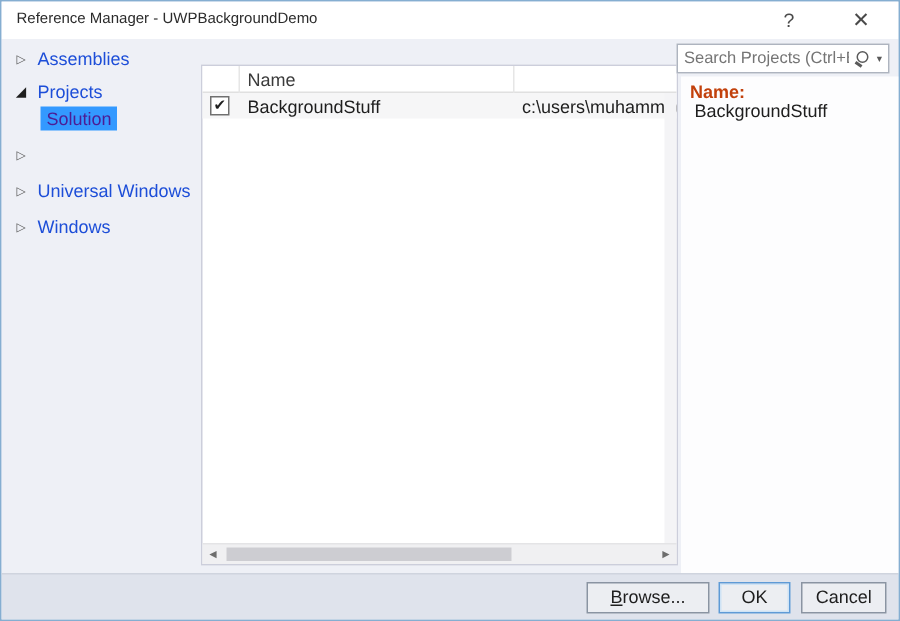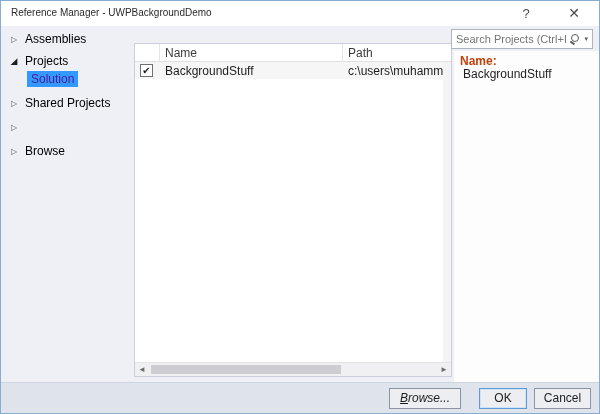--- a/index.html
+++ b/index.html
@@ -15,21 +15,21 @@
           color:#4a4a4a;font-size:13px;cursor:default;}
   .tb-help{right:56px;}
   .tb-close{right:8px;font-size:14px;}
   
   .content{position:absolute;left:0;top:25px;right:0;bottom:31px;background:#eef0f6;}
   
   .tree{position:absolute;left:0;top:0;width:132px;bottom:0;}
   .tree-item{position:absolute;left:0;height:18px;display:flex;align-items:center;cursor:default;}
   .tree-arrow{width:10px;margin-left:8px;margin-right:6px;font-size:8px;color:#595959;text-align:center;flex:none;}
   .tree-arrow.expanded{color:#1e1e1e;font-size:9px;}
-  .tree-label{white-space:nowrap;color:#000000;}
+  .tree-label{white-space:nowrap;color:#1d4ed8;}
   .tree-child .tree-label{background:#3399ff;color:#4c1d95;padding:1px 4px;}
   
   .listbox{position:absolute;left:133px;top:17px;width:318px;bottom:5px;
            background:#ffffff;border:1px solid #cccedb;}
   .list-header{position:absolute;left:0;top:0;right:0;height:18px;background:#ffffff;
                border-bottom:1px solid #e0e0e0;}
   .hdr-cell{position:absolute;top:0;height:26px;line-height:18px;color:#3b3b3b;
             border-right:1px solid #e6e6e6;padding-left:4px;cursor:default;}
   .hdr-check{left:0;width:25px;}
   .hdr-name{left:25px;width:183px;padding-left:5px;}
@@ -60,21 +60,21 @@
   .search-caret{flex:none;font-size:7px;color:#5a5a5a;margin-right:4px;cursor:default;}
   
   .details{position:absolute;right:0;top:25px;width:145px;bottom:0;background:#fdfdfe;}
   .det-label{position:absolute;left:6px;top:3px;font-weight:bold;color:#c2410c;}
   .det-value{position:absolute;left:9px;top:16px;color:#1e1e1e;white-space:nowrap;}
   
   .footer{position:absolute;left:0;right:0;bottom:0;height:31px;background:#dfe3ec;
           border-top:1px solid #cfd4de;}
   .btn{position:absolute;top:5px;height:21px;background:#eceef2;border:1px solid #8a94a2;
        text-align:center;line-height:19px;font-size:12px;color:#1e1e1e;cursor:default;}
-  .btn-browse{right:138px;width:72px;font-style:italic;}
+  .btn-browse{right:126px;width:82px;}
   .btn-ok{right:72px;width:48px;border:1px solid #5e9ad6;box-shadow:inset 0 0 0 1px #cfe3f5;}
   .btn-cancel{right:8px;width:57px;text-align:center;}
   .accesskey{text-decoration:underline;}
 </style>
 </head>
 <body>
 
 <div id="window">
 
   <div class="titlebar">
@@ -92,36 +92,35 @@
       </div>
       <div class="tree-item" style="top:26px;">
         <span class="tree-arrow expanded">◢</span>
         <span class="tree-label">Projects</span>
       </div>
       <div class="tree-item tree-child" style="top:44px;left:26px;">
         <span class="tree-label">Solution</span>
       </div>
       <div class="tree-item" style="top:68px;">
         <span class="tree-arrow">▷</span>
-        <span class="tree-label">Shared Projects</span>
       </div>
       <div class="tree-item" style="top:92px;">
         <span class="tree-arrow">▷</span>
+        <span class="tree-label">Universal Windows</span>
       </div>
       <div class="tree-item" style="top:116px;">
         <span class="tree-arrow">▷</span>
-        <span class="tree-label">Browse</span>
+        <span class="tree-label">Windows</span>
       </div>
     </div>
 
     <div class="listbox">
       <div class="list-header">
         <div class="hdr-cell hdr-check"></div>
         <div class="hdr-cell hdr-name">Name</div>
-        <div class="hdr-cell hdr-path">Path</div>
       </div>
       <div class="list-row">
         <div class="row-check">✔</div>
         <div class="row-name">BackgroundStuff</div>
         <div class="row-path">c:\users\muhammad.wac</div>
       </div>
       <div class="vscroll"></div>
       <div class="hscroll">
         <div class="hs-arrow hs-left">◄</div>
         <div class="hs-thumb"></div>

